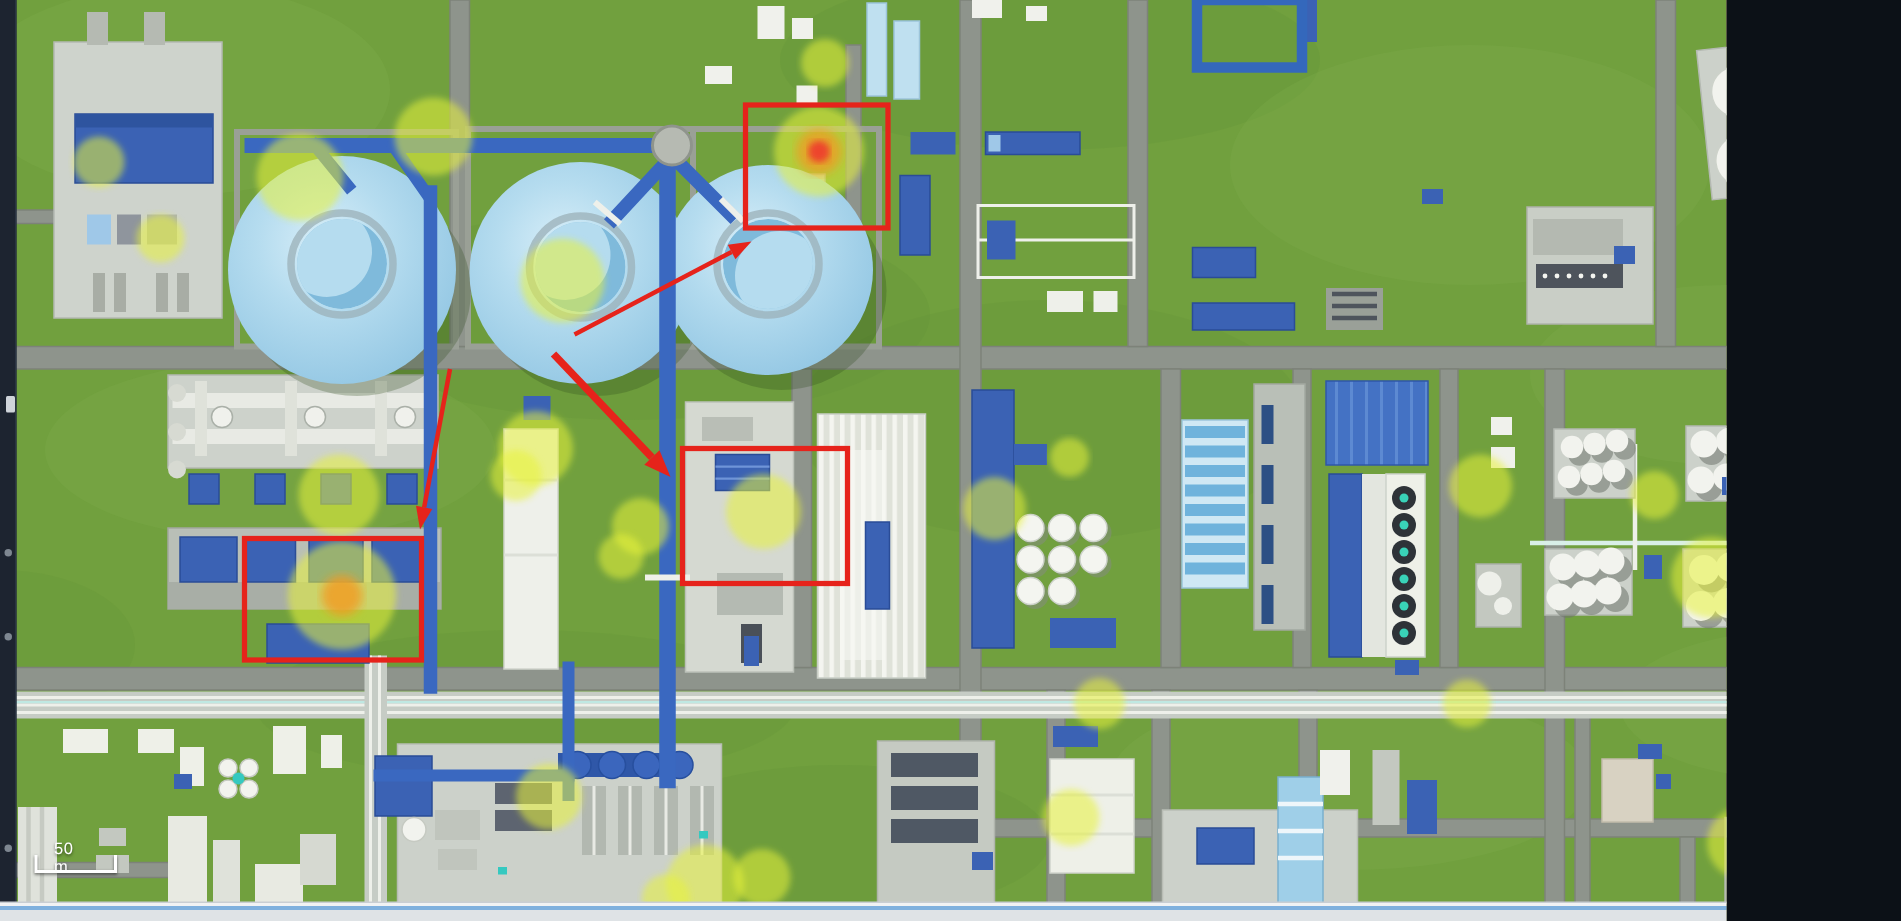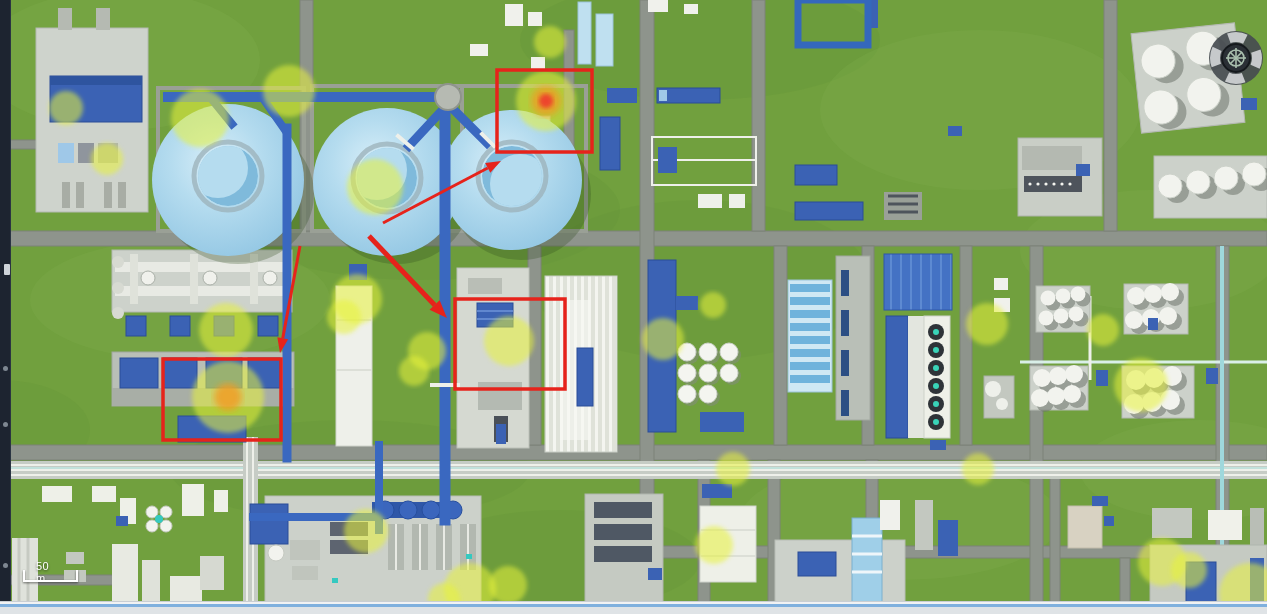--- a/index.html
+++ b/index.html
@@ -1,16 +1,16 @@
 <!DOCTYPE html>
 <html><head>
 <meta charset="utf-8">
 <style>
   html,body{margin:0;padding:0;background:#0c1117;font-family:"Liberation Sans",sans-serif;}
-  .stage{position:relative;width:1267px;height:614px;overflow:hidden;background:#701a75;}
+  .stage{position:relative;width:1127px;height:614px;overflow:hidden;background:#701a75;padding-left:24px;}
   .stage svg{display:block;position:absolute;left:0;top:0;}
   
   .left-strip{position:absolute;left:0;top:0;width:10px;height:602px;background:#1d2430;border-right:1px solid #2a3442;z-index:6;}
   .left-strip .dot{position:absolute;left:3px;width:5px;height:5px;border-radius:50%;background:#7e8791;}
   .left-strip .tab{position:absolute;left:4px;top:264px;width:6px;height:11px;background:#cfd4da;border-radius:1px;}
   
   .bottom-bar{position:absolute;left:0;bottom:0;width:1267px;height:12px;z-index:7;
     background:linear-gradient(to bottom,#f1f2f3 0 2px,#7fb0de 2px 5px,#dfe3e6 5px 12px);
     border-top:1px solid #c9ced3;}
   

